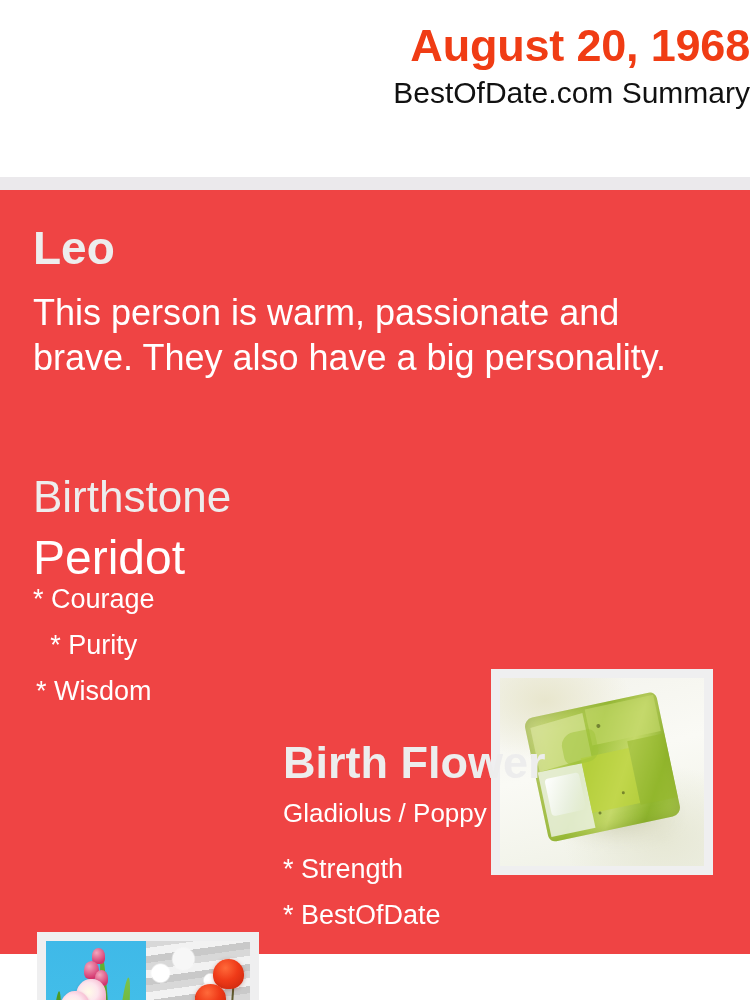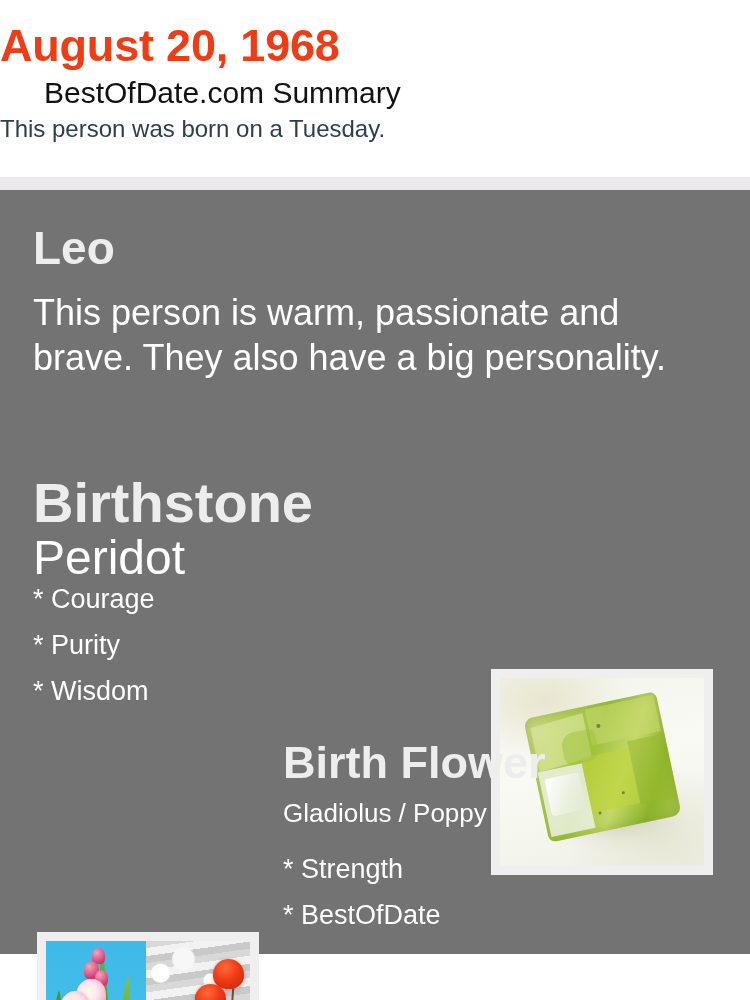--- a/index.html
+++ b/index.html
@@ -20,21 +20,21 @@
     background: #ffffff;
   }
 
   
   .header {
     position: absolute;
     left: 0; top: 0;
     width: 750px;
     height: 177px;
     background: #ffffff;
-    text-align: left;
+    text-align: right;
     box-sizing: border-box;
     padding-top: 22px;
   }
   .header-date {
     font-size: 45px;
     font-weight: bold;
     color: #F03C14;
     line-height: 1.05;
     letter-spacing: -0.2px;
     margin: 0;
@@ -61,21 +61,21 @@
     height: 13px;
     background: #ebe9ec;
   }
 
   
   .body-panel {
     position: absolute;
     left: 0; top: 190px;
     width: 750px;
     height: 764px;
-    background: #737373;
+    background: #ef4444;
   }
 
   .zodiac-name {
     position: absolute;
     left: 33px; top: 35px;
     font-size: 46px;
     font-weight: bold;
     color: #EDEDED;
     line-height: 1;
     margin: 0;
@@ -88,22 +88,22 @@
     font-weight: normal;
     color: #FFFFFF;
     line-height: 1.26;
     margin: 0;
   }
 
   
   .stone-title {
     position: absolute;
     left: 33px; top: 285px;
-    font-size: 56px;
-    font-weight: bold;
+    font-size: 44px;
+    font-weight: normal;
     color: #EDEDED;
     line-height: 1;
     margin: 0;
   }
   .stone-name {
     position: absolute;
     left: 33px; top: 344px;
     font-size: 48px;
     font-weight: normal;
     color: #FFFFFF;
@@ -115,20 +115,21 @@
     left: 33px; top: 396px;
     margin: 0; padding: 0;
     list-style: none;
   }
   .stone-traits li {
     font-size: 27px;
     color: #FFFFFF;
     line-height: 1;
     margin-bottom: 19px;
     white-space: nowrap;
+    text-align: center;
   }
 
   
   .flower-title {
     position: absolute;
     left: 283px; top: 550px;
     font-size: 45px;
     font-weight: bold;
     color: #EDEDED;
     line-height: 1;
@@ -270,21 +271,20 @@
   }
 </style>
 </head>
 <body>
 
 <div class="page">
 
   <div class="header">
     <h1 class="header-date">August 20, 1968</h1>
     <div class="header-site">BestOfDate.com Summary</div>
-    <div class="header-note">This person was born on a Tuesday.</div>
   </div>
   <div class="header-rule"></div>
 
   <div class="body-panel">
 
     <h2 class="zodiac-name">Leo</h2>
     <p class="zodiac-desc">This person is warm, passionate and brave. They also have a big personality.</p>
 
     <h2 class="stone-title">Birthstone</h2>
     <div class="stone-name">Peridot</div>

